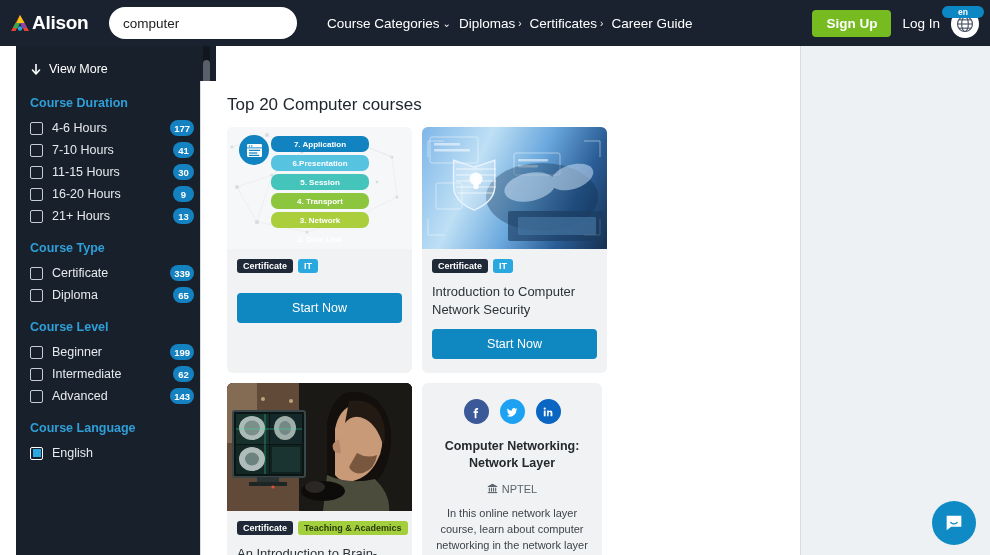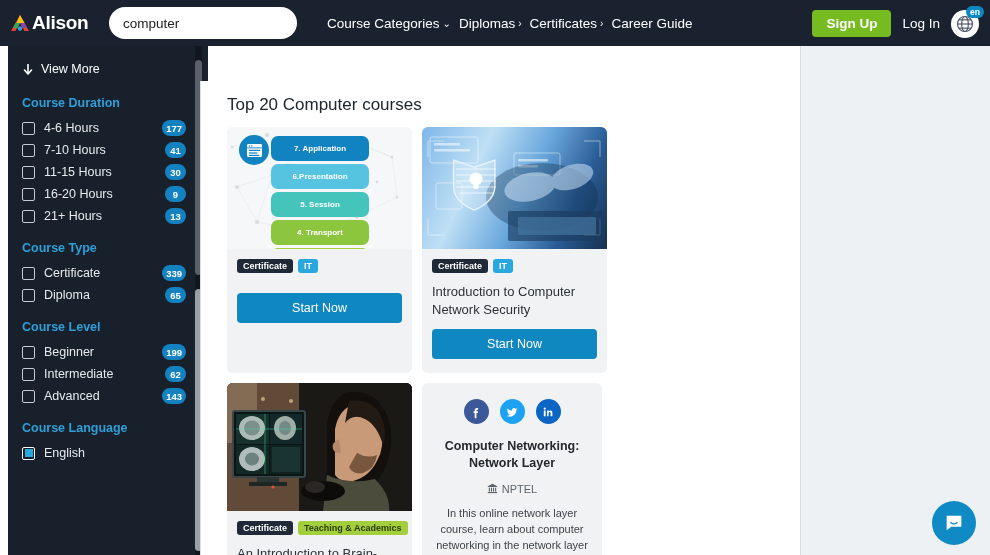--- a/index.html
+++ b/index.html
@@ -59,27 +59,27 @@
   .globe-wrap { position: relative; width: 30px; height: 30px; }
   .globe {
     width: 28px; height: 28px; border-radius: 50%;
     background: #ffffff; display: flex; align-items: center; justify-content: center;
     margin-top: 2px;
   }
   .lang-badge {
     position: absolute; top: -2px; right: -3px;
     background: #0b87c4; color: #fff;
     font-size: 8.5px; font-weight: bold;
-    border-radius: 8px; padding: 1px 4px;
+    border-radius: 8px; padding: 1px 16px;
     line-height: 1.2;
   }
 
   
   .sidebar {
-    position: absolute; top: 46px; left: 8px;
+    position: absolute; top: 46px; left: 16px;
     width: 200px; height: 509px;
     background: #18202c;
     overflow: hidden;
   }
   .sb-inner { padding: 10px 0 0 0; position: relative; }
   .view-more {
     display: flex; align-items: center; gap: 7px;
     color: #ffffff; font-size: 12.5px;
     padding: 6px 0 6px 14px; cursor: pointer;
   }
@@ -226,21 +226,21 @@
   .osi-bg {
     width: 100%; height: 100%;
     background: #f6f7f8;
     position: relative;
   }
   .osi-stack {
     position: absolute; left: 44px; top: 9px;
     display: flex; flex-direction: column; gap: 3px;
   }
   .osi-row {
-    width: 98px; height: 25px;
+    width: 98px; height: 16px;
     border-radius: 7px;
     color: #ffffff; font-size: 8px; font-weight: bold;
     display: flex; align-items: center; justify-content: center;
   }
   .osi-icon {
     position: absolute; left: 12px; top: 8px;
     width: 30px; height: 30px; border-radius: 50%;
     background: #1083c0;
     display: flex; align-items: center; justify-content: center;
   }

